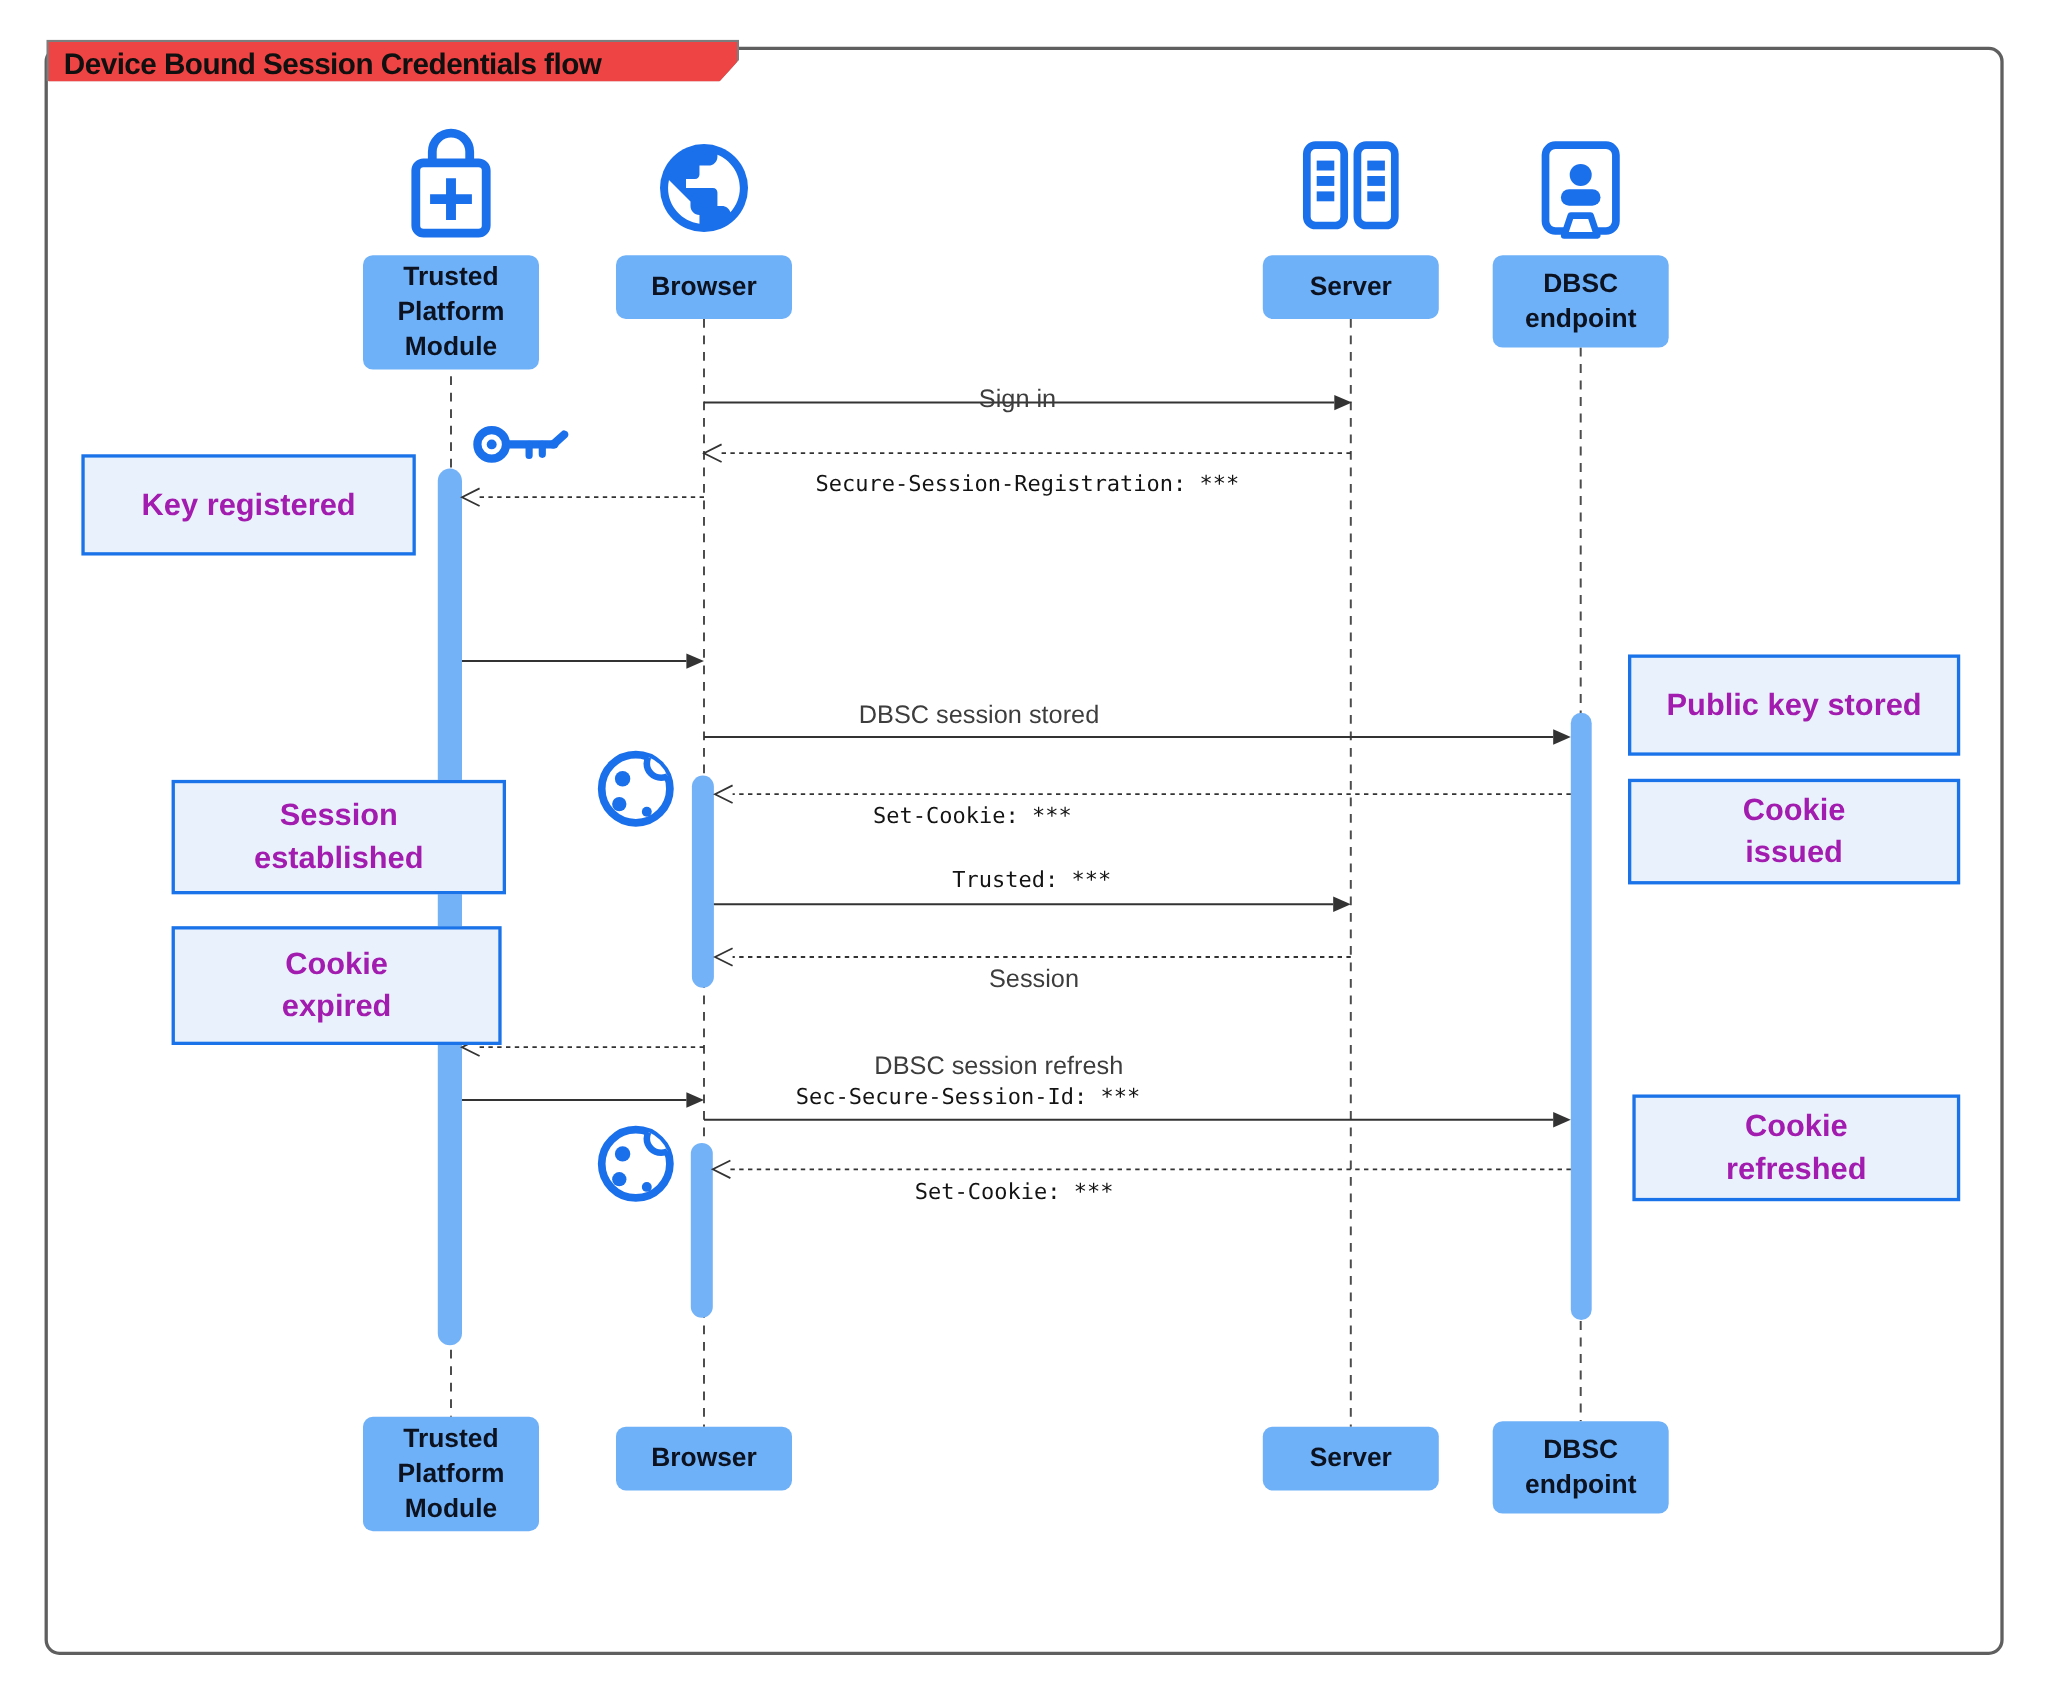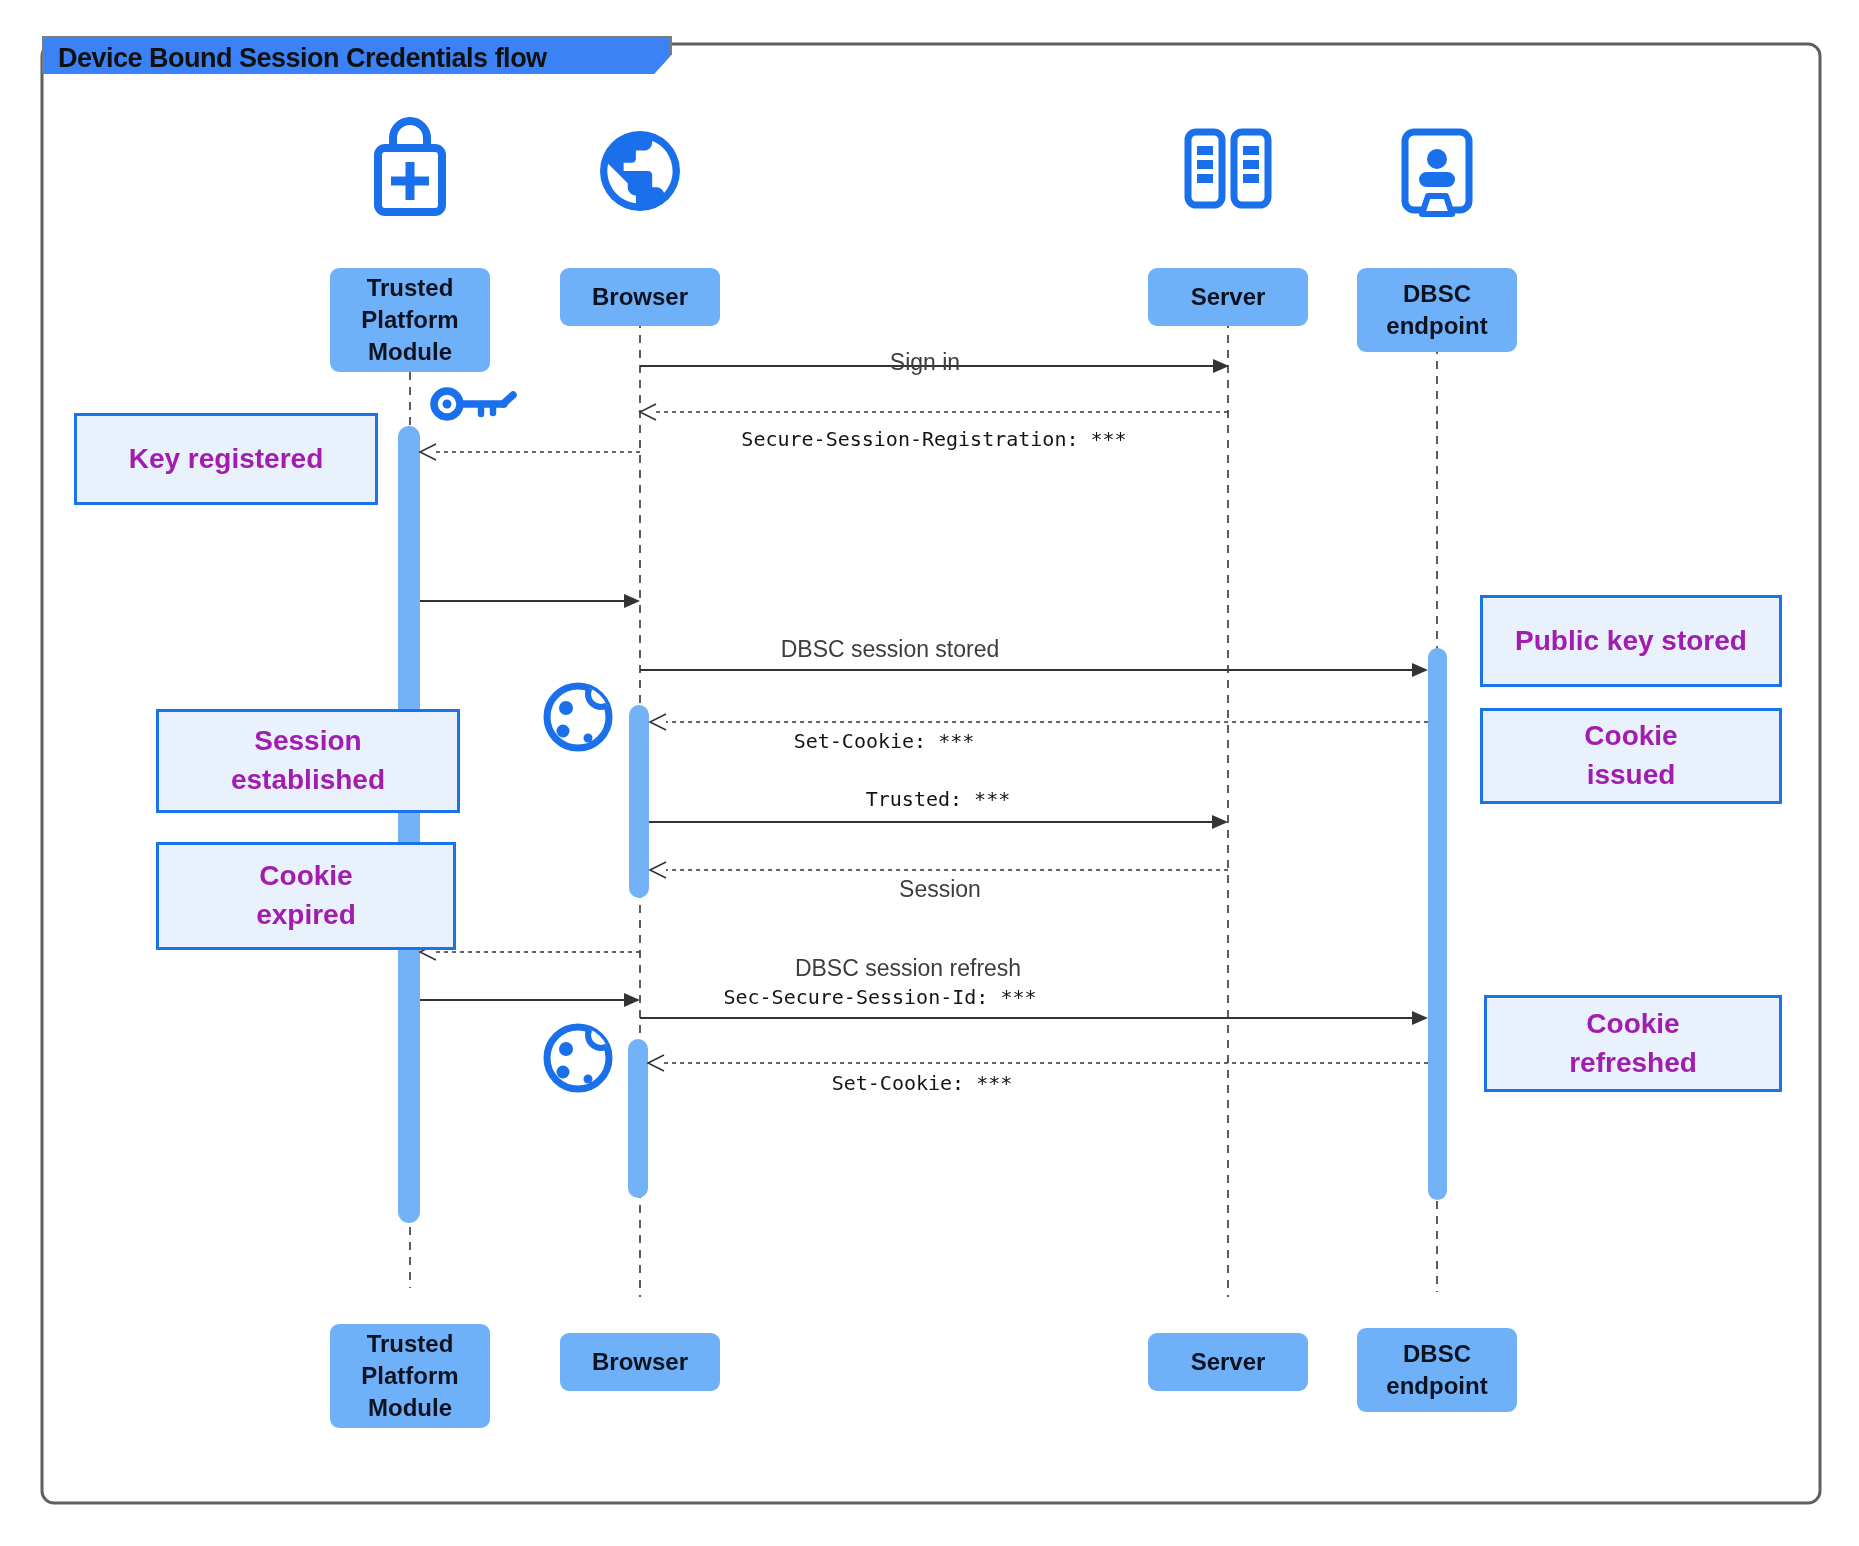--- a/index.html
+++ b/index.html
@@ -2,27 +2,27 @@
 <html><head>
 <meta charset="utf-8">
 <style>
   html,body{margin:0;padding:0;background:#ffffff;}
   .canvas{position:relative;width:1859px;height:1546px;background:#ffffff;overflow:hidden;
           font-family:"Liberation Sans",sans-serif;}
   .layer{position:absolute;left:0;top:0;}
   
   .tab-outer{position:absolute;left:42px;top:36px;width:630px;height:38px;background:#7d7d7d;
              clip-path:polygon(0 0,100% 0,100% 48%,calc(100% - 18px) 100%,0 100%);}
-  .tab-inner{position:absolute;left:2px;top:2px;width:626px;height:40px;background:#3b82f6;
+  .tab-inner{position:absolute;left:2px;top:2px;width:626px;height:40px;background:#ef4444;
              clip-path:polygon(0 0,100% 0,100% 46%,calc(100% - 17px) 100%,0 100%);
              display:flex;align-items:center;}
   .tab-inner span{font-size:27px;font-weight:700;color:#101010;padding-left:14px;letter-spacing:-0.5px;}
   
   .actor-label{position:absolute;background:#6fb1f8;border-radius:9px;display:flex;
-               align-items:center;justify-content:center;text-align:center;margin-top:36px;}
+               align-items:center;justify-content:center;text-align:center;}
   .actor-label span{font-size:24px;font-weight:700;color:#0c1220;line-height:1.32;white-space:pre-line;}
   
   .note{position:absolute;background:#e9f1fd;border:3px solid #1a73e8;box-sizing:border-box;
         display:flex;align-items:center;justify-content:center;text-align:center;}
   .note span{font-size:28px;font-weight:700;color:#a21caf;line-height:1.38;white-space:pre-line;}
   
   .msg{position:absolute;text-align:center;font-size:23px;color:#3d3d3d;}
   .msg.mono{font-family:"DejaVu Sans Mono",monospace;font-size:20px;color:#141414;}
 </style>
 </head>

